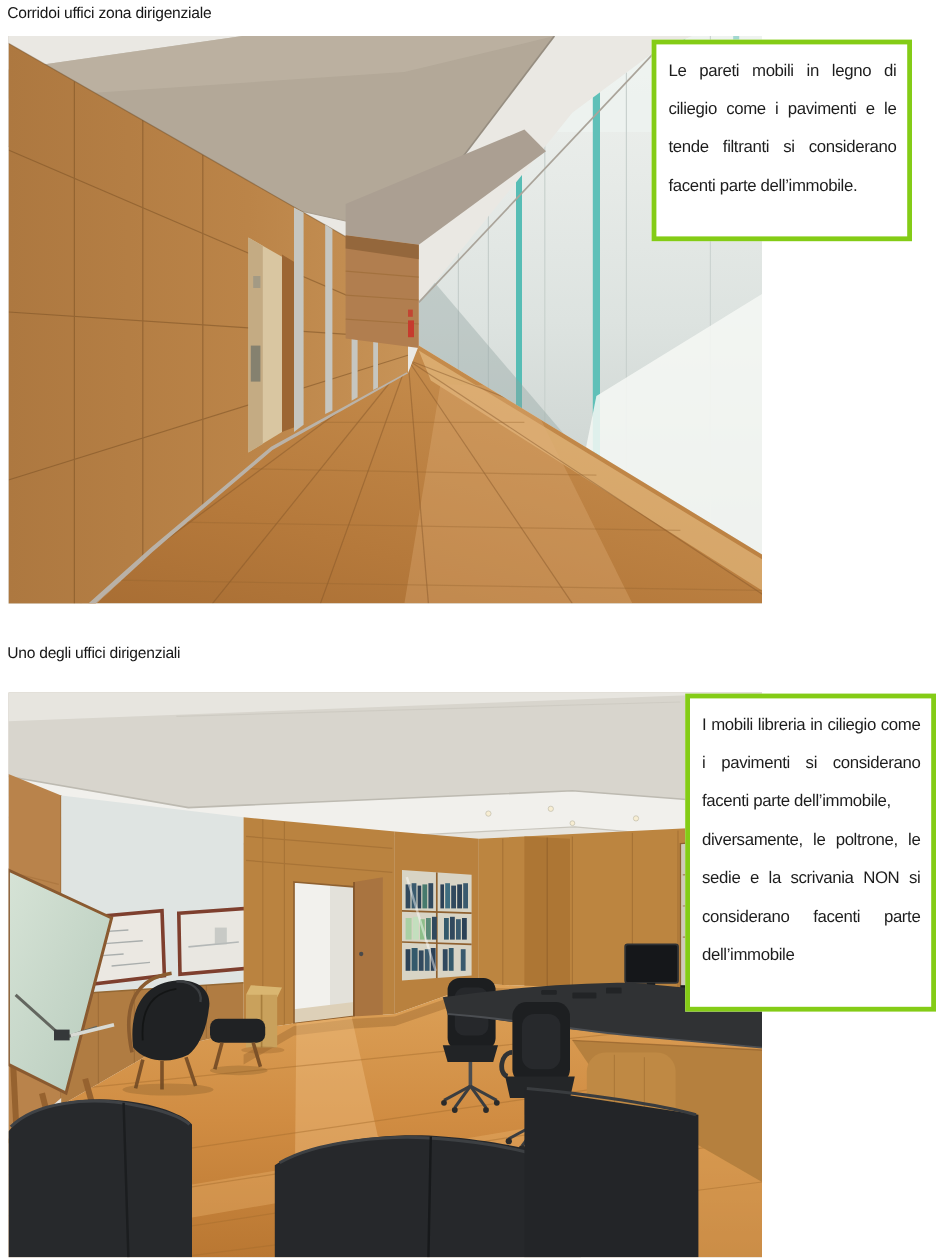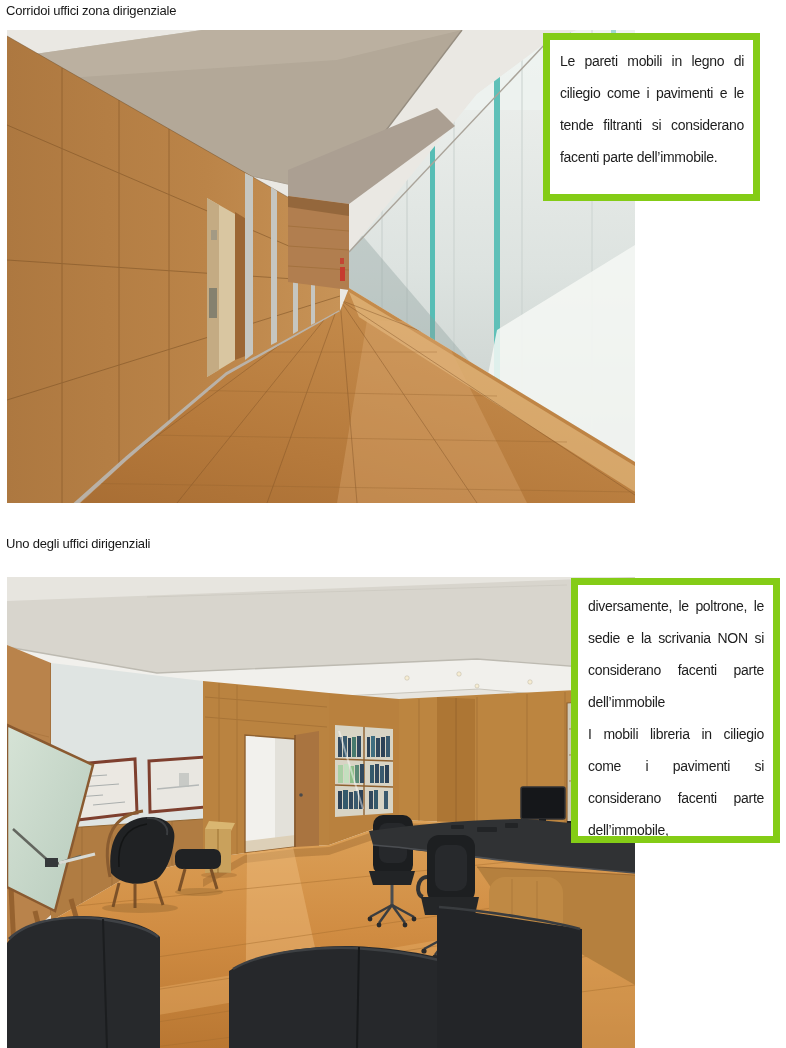--- a/index.html
+++ b/index.html
@@ -11,21 +11,21 @@
     position:absolute;left:6px;color:#171717;font-size:13px;
     letter-spacing:-0.2px;white-space:nowrap;
   }
   #caption-1{top:3px;}
   #caption-2{top:536px;text-align:center;}
   .photo{position:absolute;left:7px;overflow:hidden;background:#cfcac0;}
   #photo-1{top:30px;width:628px;height:473px;}
   #photo-2{top:577px;width:628px;height:471px;}
   .photo svg{display:block;width:100%;height:100%;}
   .note{
-    position:absolute;background:#ffffff;border:7px solid #84cc16;
+    position:absolute;background:#ffffff;border:4px solid #84cc16;
     box-sizing:border-box;color:#1d1d1d;font-size:14px;line-height:32px;
     letter-spacing:-0.3px;text-align:justify;padding:5px 9px 0 10px;
     overflow:hidden;z-index:5;
   }
   #note-1{left:543px;top:33px;width:217px;height:168px;}
   #note-2{left:571px;top:578px;width:209px;height:265px;}
   .note p{margin:0;text-align:justify;}
 </style>
 </head>
 <body>
@@ -430,15 +430,15 @@
     <path d="M222,394 C252,374 318,366 362,370 C416,374 462,386 477,398 L477,471 L222,471 Z" fill="#26282b"></path>
     <path d="M226,392 C256,374 318,368 360,372 C412,376 458,388 474,398" fill="none" stroke="#3d4043" stroke-width="2.5"></path>
     <line x1="352" y1="370" x2="350" y2="471" stroke="#17191b" stroke-width="2"></line>
     <polygon points="430,330 575,352 575,471 430,471" fill="#232528"></polygon>
     <path d="M432,330 C480,334 545,344 573,352" fill="none" stroke="#393c3f" stroke-width="2.5"></path>
   </g>
 </svg>
 </figure>
 
 <div class="note" id="note-2">
+  <p>I mobili libreria in ciliegio come i pavimenti si considerano facenti parte dell’immobile,</p>
   <p>diversamente, le poltrone, le sedie e la scrivania NON si considerano facenti parte dell’immobile</p>
-  <p>I mobili libreria in ciliegio come i pavimenti si considerano facenti parte dell’immobile,</p>
 </div>
 
 </body></html>

